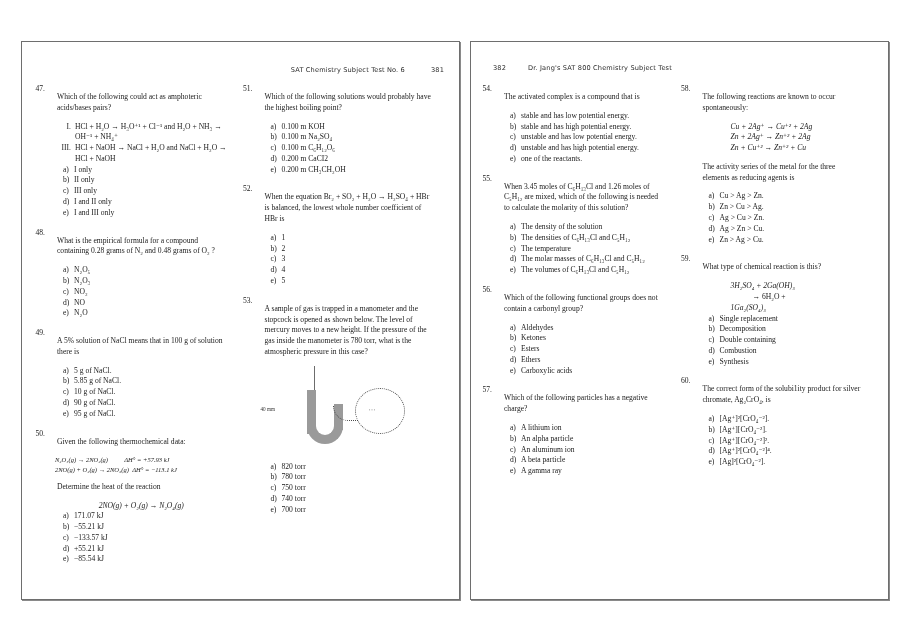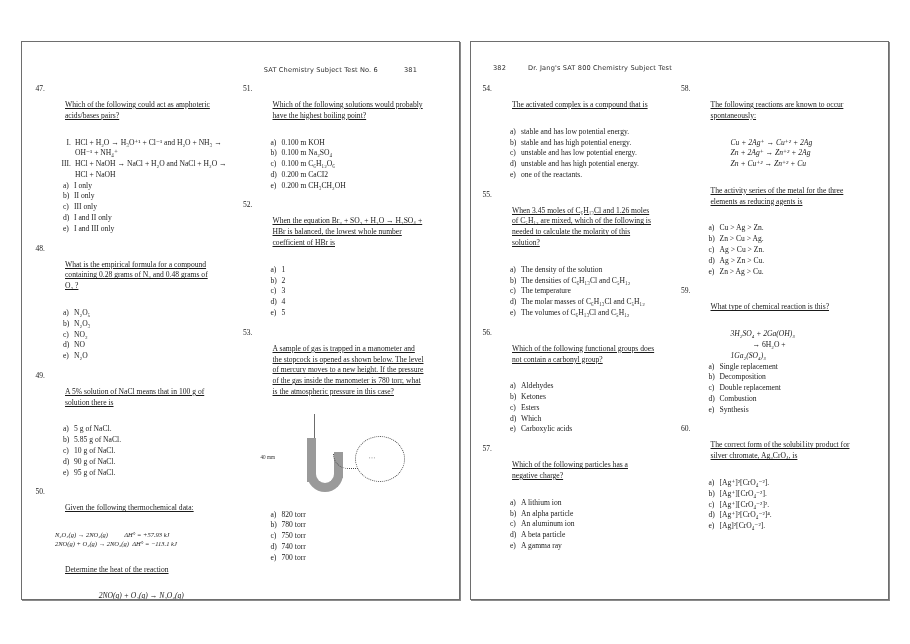--- a/index.html
+++ b/index.html
@@ -34,21 +34,21 @@
   .page-right { left: 470px; width: 419px; }
 
   .running-head {
     position: absolute;
     font-family: "DejaVu Sans", "Liberation Sans", sans-serif;
     font-size: 6.6px;
     color: #2b2b2b;
     letter-spacing: .15px;
     white-space: nowrap;
   }
-  .rh-left  { top: 24px; right: 42px; }
+  .rh-left  { top: 24px; right: 15px; }
   .rh-left .folio { margin-left: 26px; }
   .rh-right { top: 22px; left: 22px; }
   .rh-right .folio { margin-right: 22px; margin-top: 11px; }
 
   .cols {
     position: absolute;
     top: 42px;
     left: 0;
     right: 0;
     bottom: 4px;
@@ -69,21 +69,21 @@
     line-height: 1.42;
   }
   .q-num {
     width: 15px;
     flex: 0 0 15px;
     text-align: right;
     padding-right: 4px;
     box-sizing: border-box;
   }
   .q-body { flex: 1 1 auto; }
-  .stem { margin: 16px; text-decoration: underline; }
+  .stem { margin: 8px; }
 
   ol.choices {
     list-style: none;
     margin: 0;
     padding: 0 0 0 14px;
   }
   ol.choices li {
     display: flex;
     margin: 0;
   }
@@ -535,21 +535,21 @@
               <li>
                   <span class="lbl">b)</span>
                   <span class="txt">Ketones</span>
                 </li>
               <li>
                   <span class="lbl">c)</span>
                   <span class="txt">Esters</span>
                 </li>
               <li>
                   <span class="lbl">d)</span>
-                  <span class="txt">Which</span>
+                  <span class="txt">Ethers</span>
                 </li>
               <li>
                   <span class="lbl">e)</span>
                   <span class="txt">Carboxylic acids</span>
                 </li>
             </ol>
           </div>
         </div>
 
         <div class="q">
@@ -633,21 +633,21 @@
               <li>
                   <span class="lbl">a)</span>
                   <span class="txt">Single replacement</span>
                 </li>
               <li>
                   <span class="lbl">b)</span>
                   <span class="txt">Decomposition</span>
                 </li>
               <li>
                   <span class="lbl">c)</span>
-                  <span class="txt">Double replacement</span>
+                  <span class="txt">Double containing</span>
                 </li>
               <li>
                   <span class="lbl">d)</span>
                   <span class="txt">Combustion</span>
                 </li>
               <li>
                   <span class="lbl">e)</span>
                   <span class="txt">Synthesis</span>
                 </li>
             </ol>

